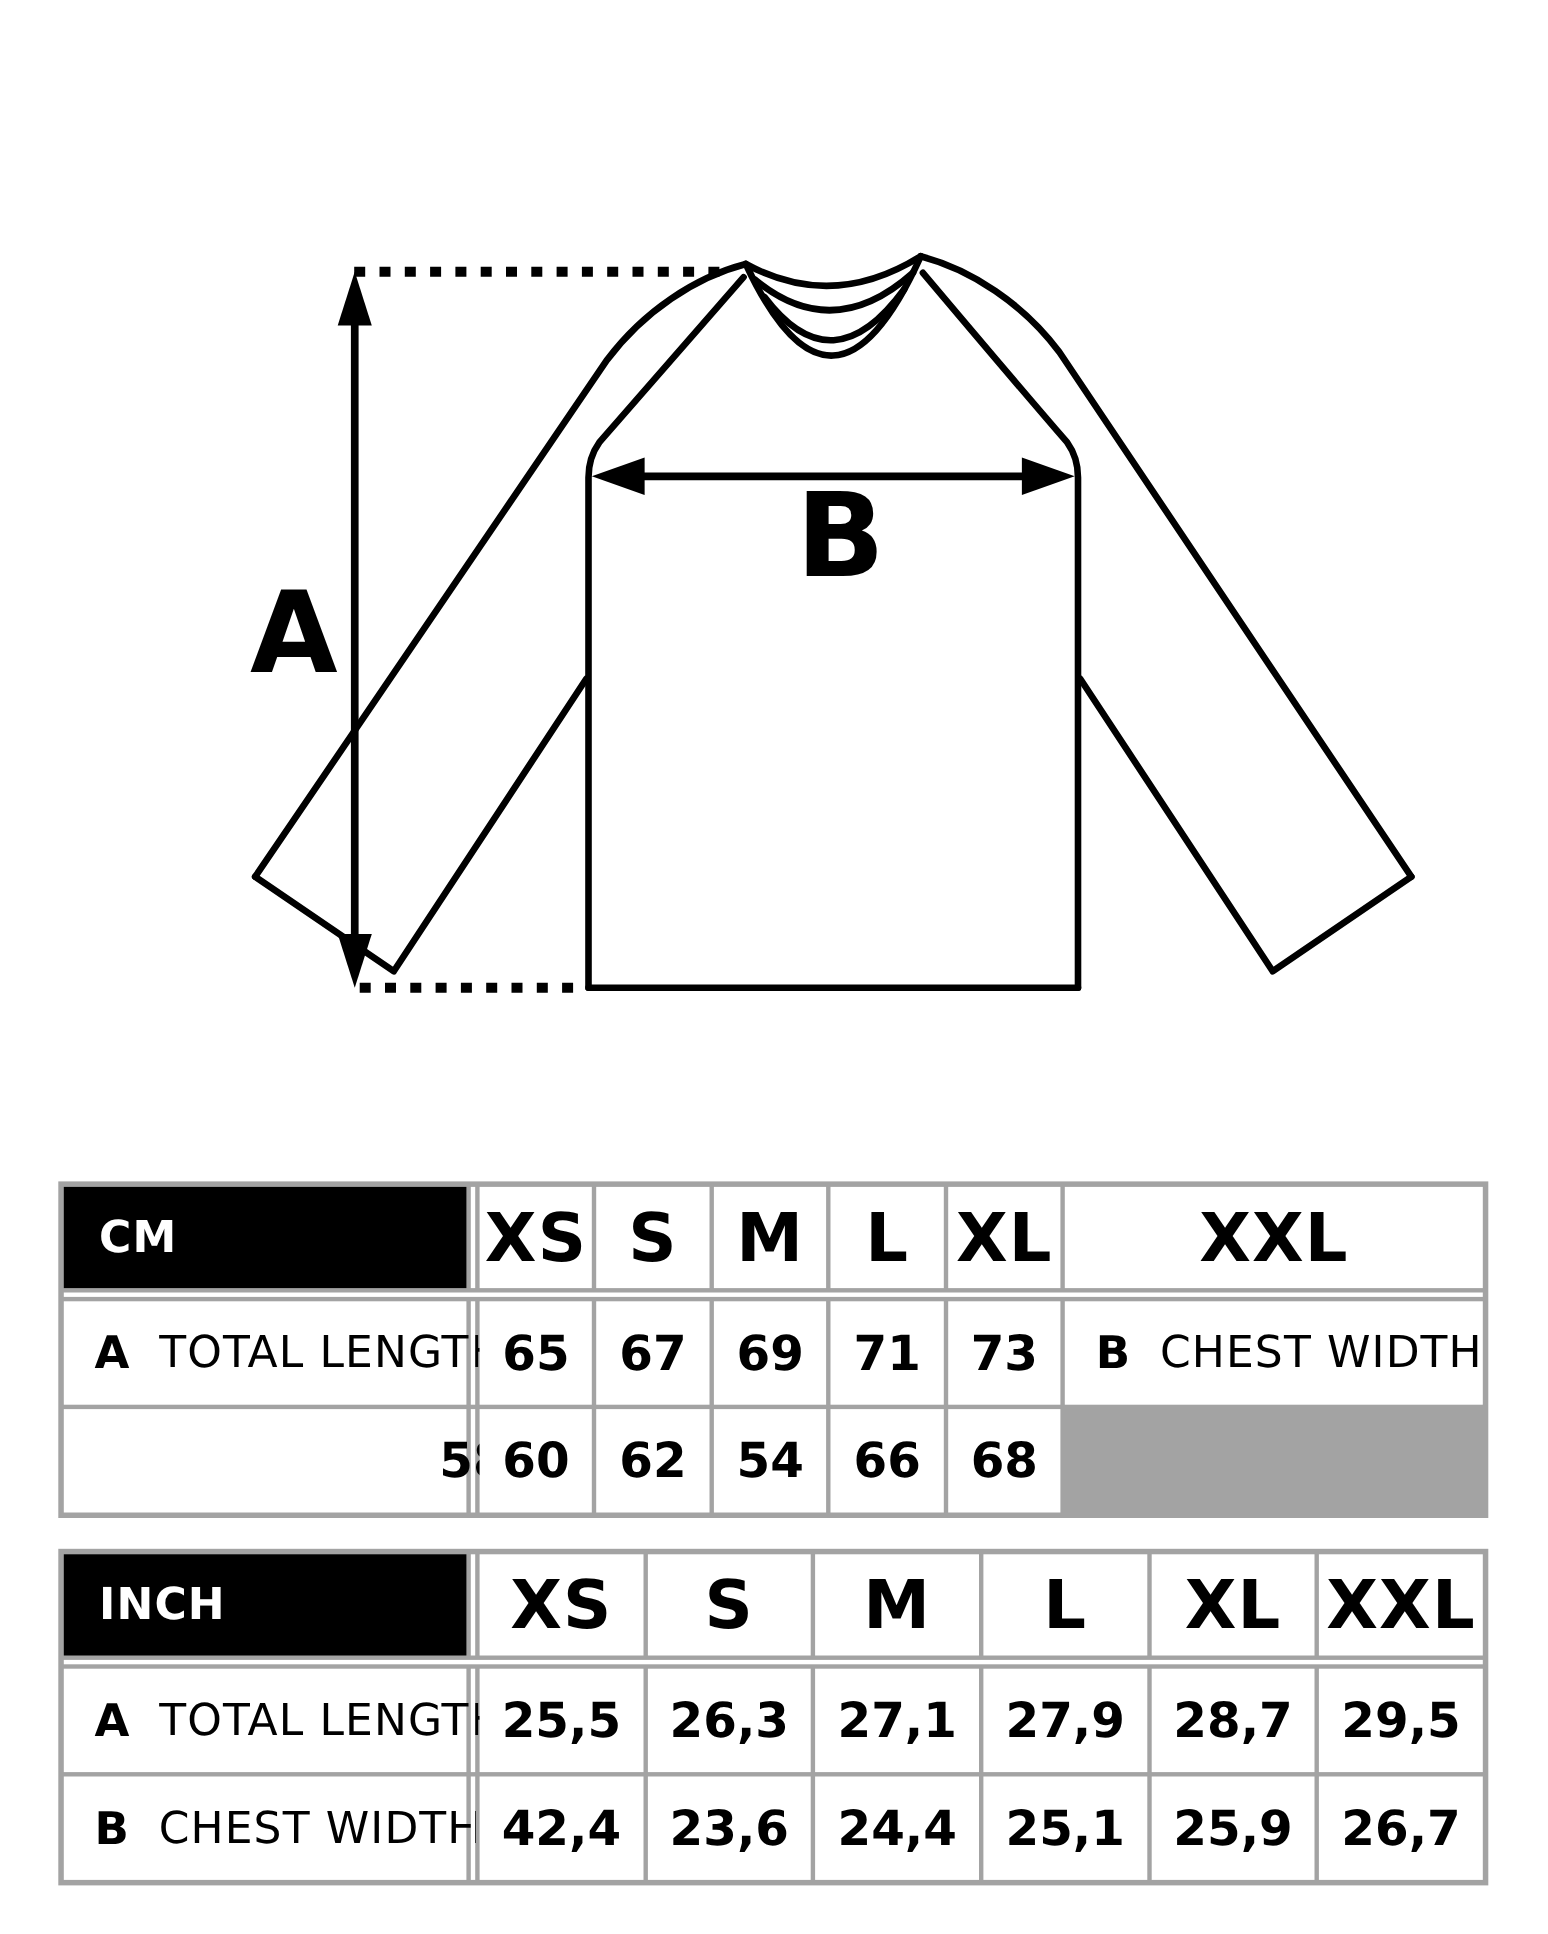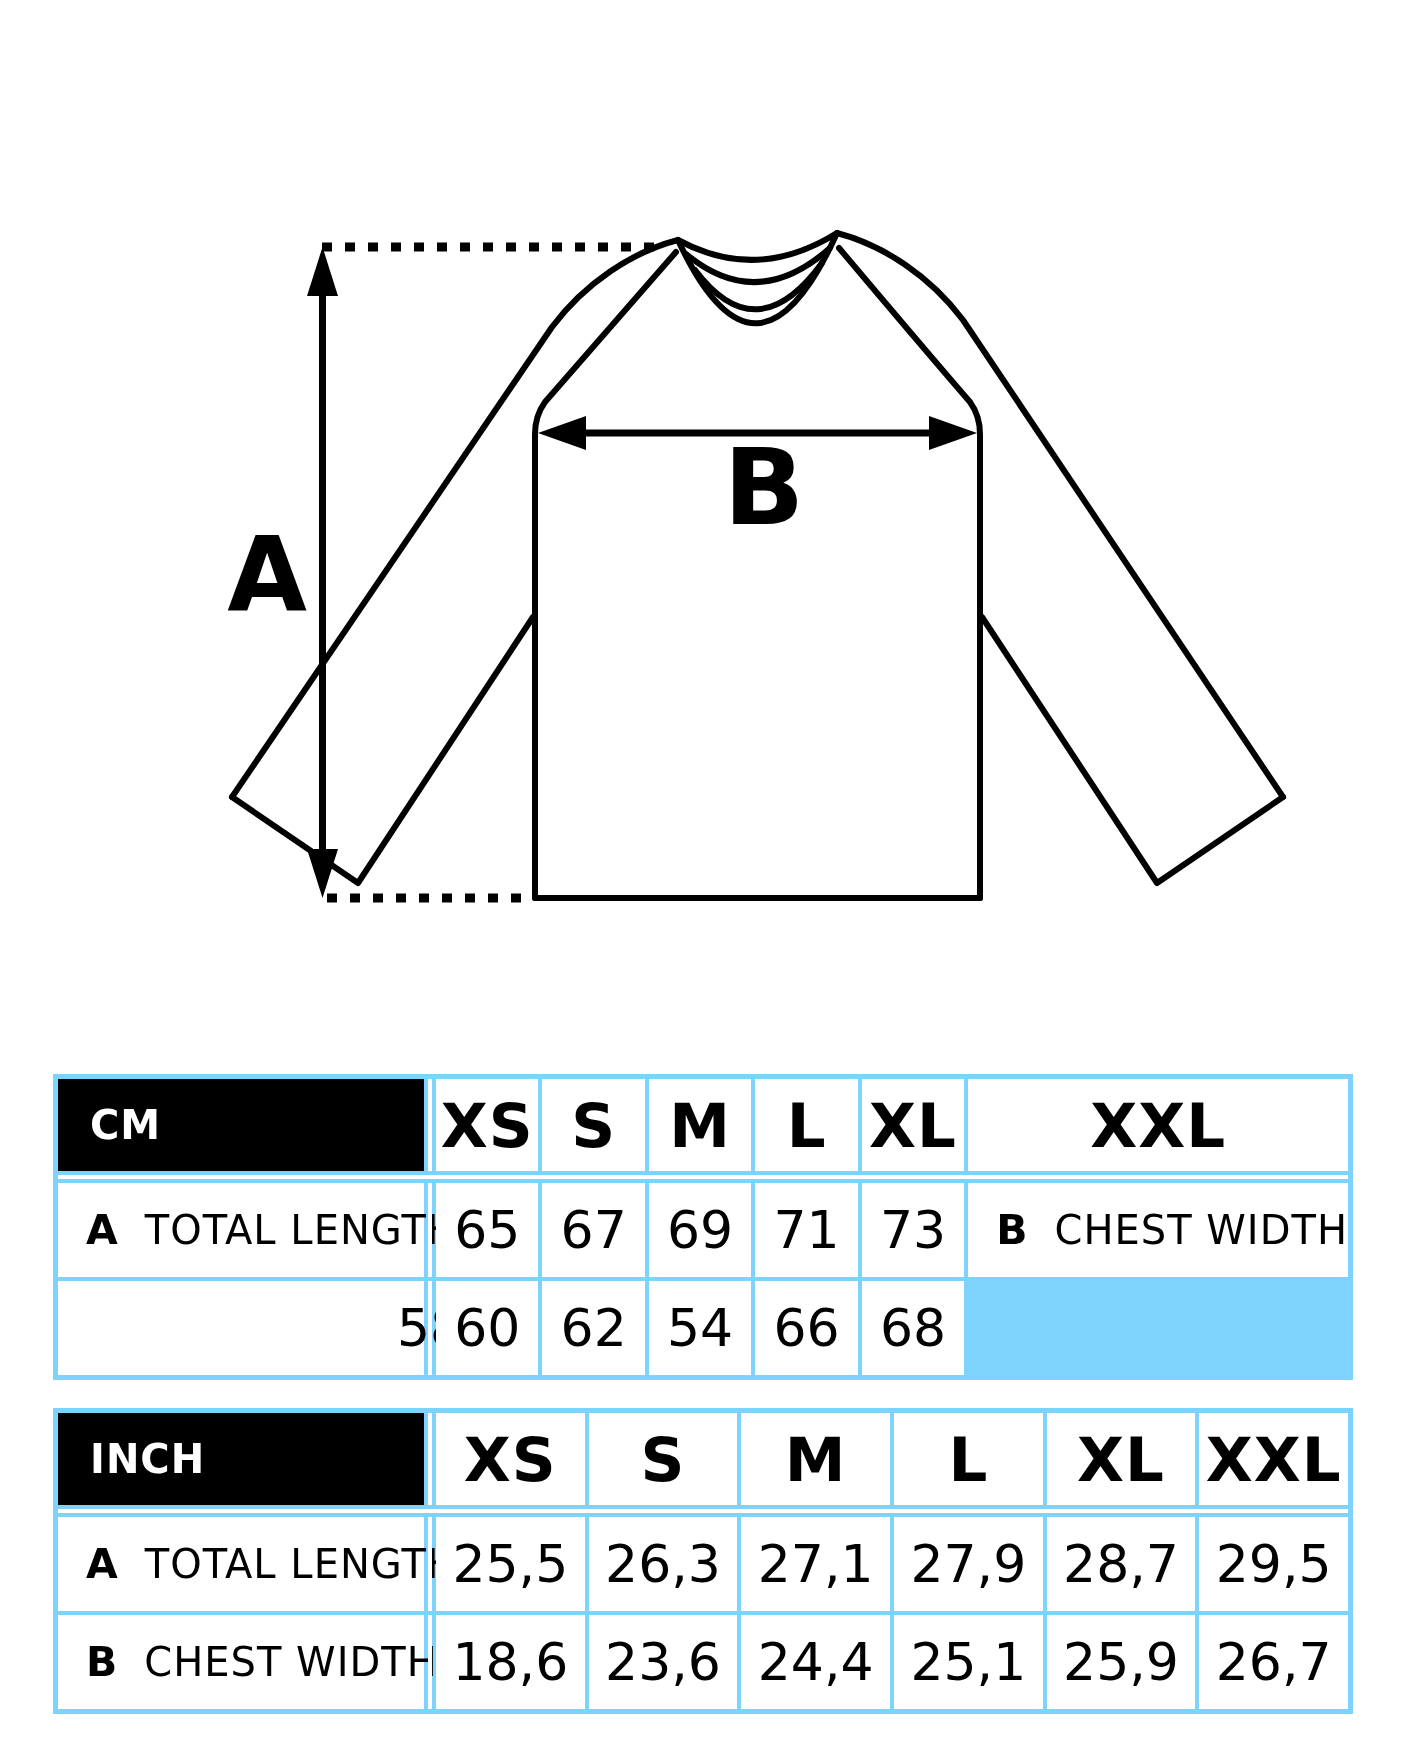--- a/index.html
+++ b/index.html
@@ -18,21 +18,21 @@
   .diagram-wrap {
     width: 1407px;
     height: 1074px;
   }
   
   .size-table {
     display: grid;
     grid-template-columns: 366px 4px repeat(6, 1fr);
     grid-template-rows: 92px 4px 94px 94px;
     gap: 4px;
-    background: #7dd3fc;
+    background: #a3a3a3;
     padding: 5px;
     width: 1300px;
     margin-left: 53px;
     box-sizing: border-box;
   }
   .size-table .cell {
     background: #ffffff;
     display: flex;
     align-items: center;
     justify-content: center;
@@ -66,22 +66,22 @@
     font-size: 41px;
     font-weight: bold;
   }
   .size-table .label-text {
     font-size: 40px;
     font-weight: 500;
     letter-spacing: 1px;
     white-space: nowrap;
   }
   .size-table .value-cell {
-    font-size: 52px;
-    font-weight: 400;
+    font-size: 44px;
+    font-weight: 700;
   }
   .table-gap { height: 28px; }
 </style>
 </head>
 <body>
 
 <div class="page">
 
   <div class="diagram-wrap">
     <svg width="1407" height="1074" viewBox="0 0 1407 1074">
@@ -178,21 +178,21 @@
         <div class="cell value-cell">26,3</div>
         <div class="cell value-cell">27,1</div>
         <div class="cell value-cell">27,9</div>
         <div class="cell value-cell">28,7</div>
         <div class="cell value-cell">29,5</div>
         <div class="cell label-cell">
           <span class="label-key">B</span>
           <span class="label-text">CHEST WIDTH</span>
         </div>
         <div class="cell spacer-v"></div>
-        <div class="cell value-cell">18,6</div>
+        <div class="cell value-cell">42,4</div>
         <div class="cell value-cell">23,6</div>
         <div class="cell value-cell">24,4</div>
         <div class="cell value-cell">25,1</div>
         <div class="cell value-cell">25,9</div>
         <div class="cell value-cell">26,7</div>
       </div>
     </div>
 
 </div>
 

